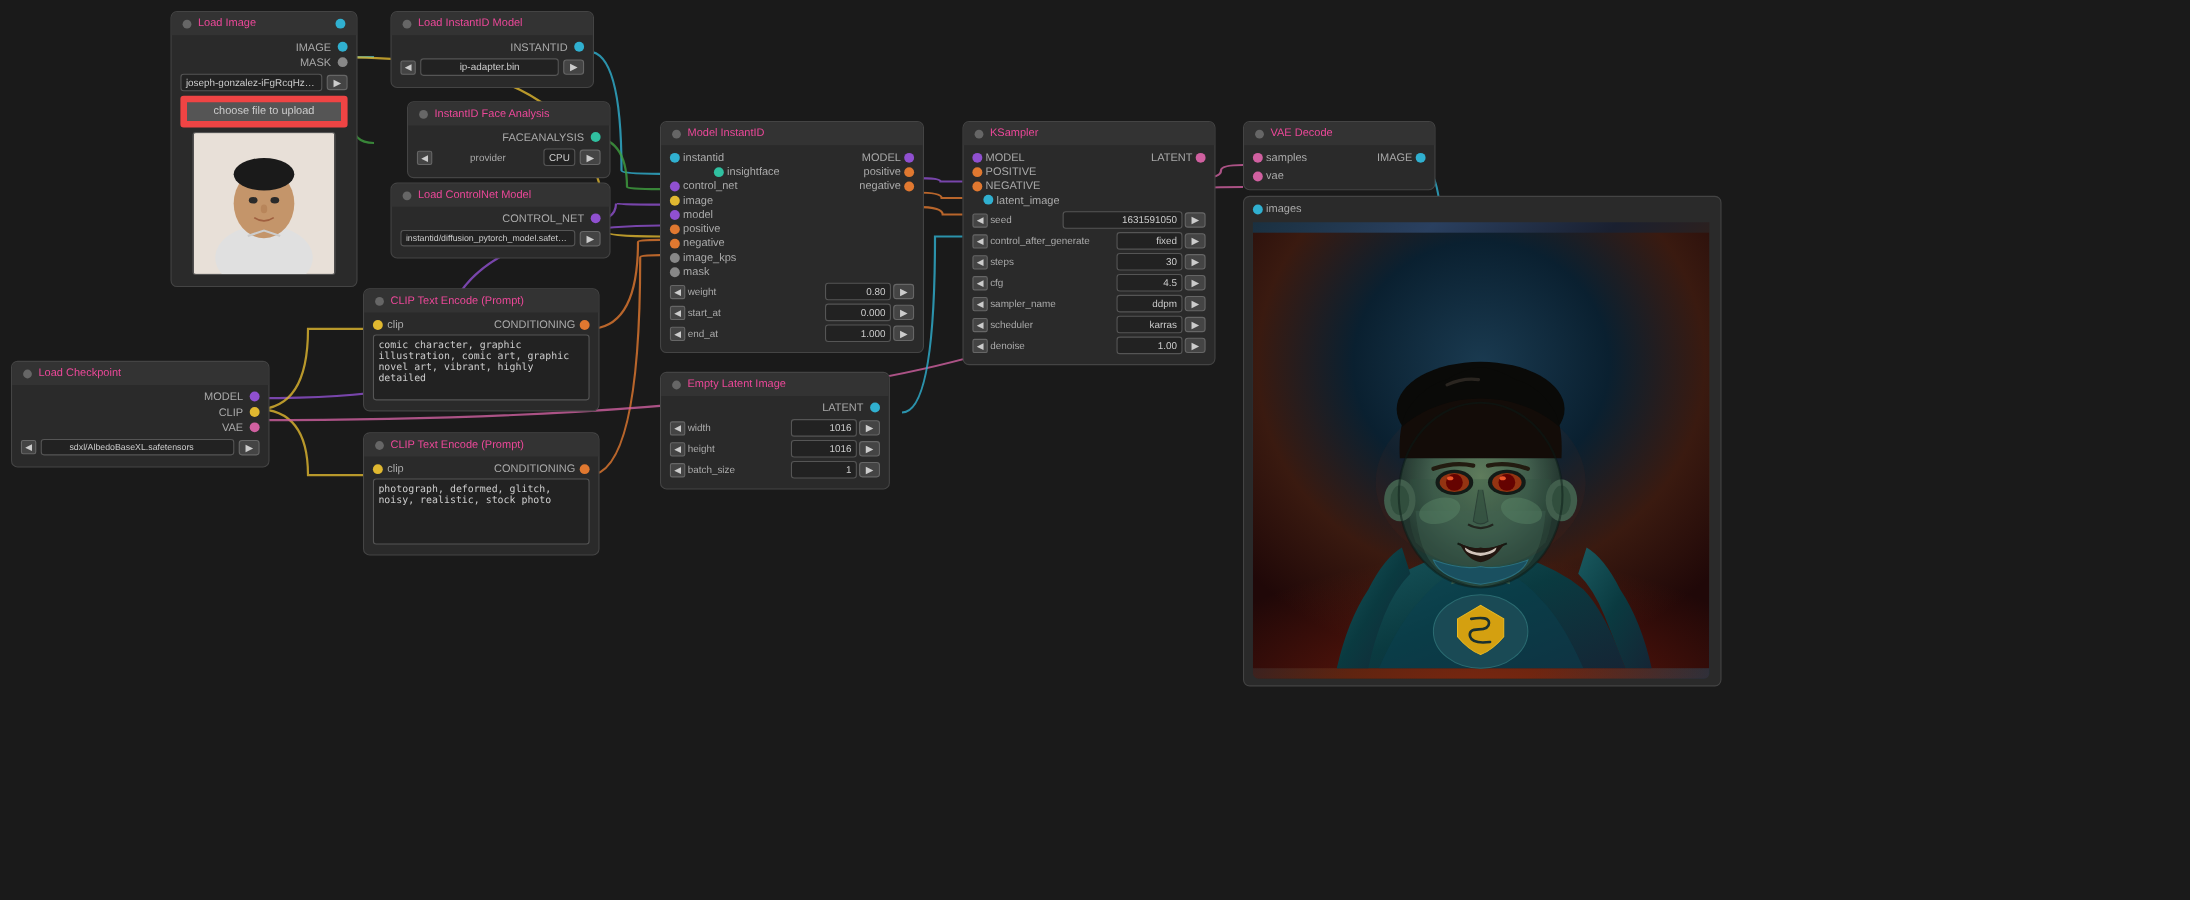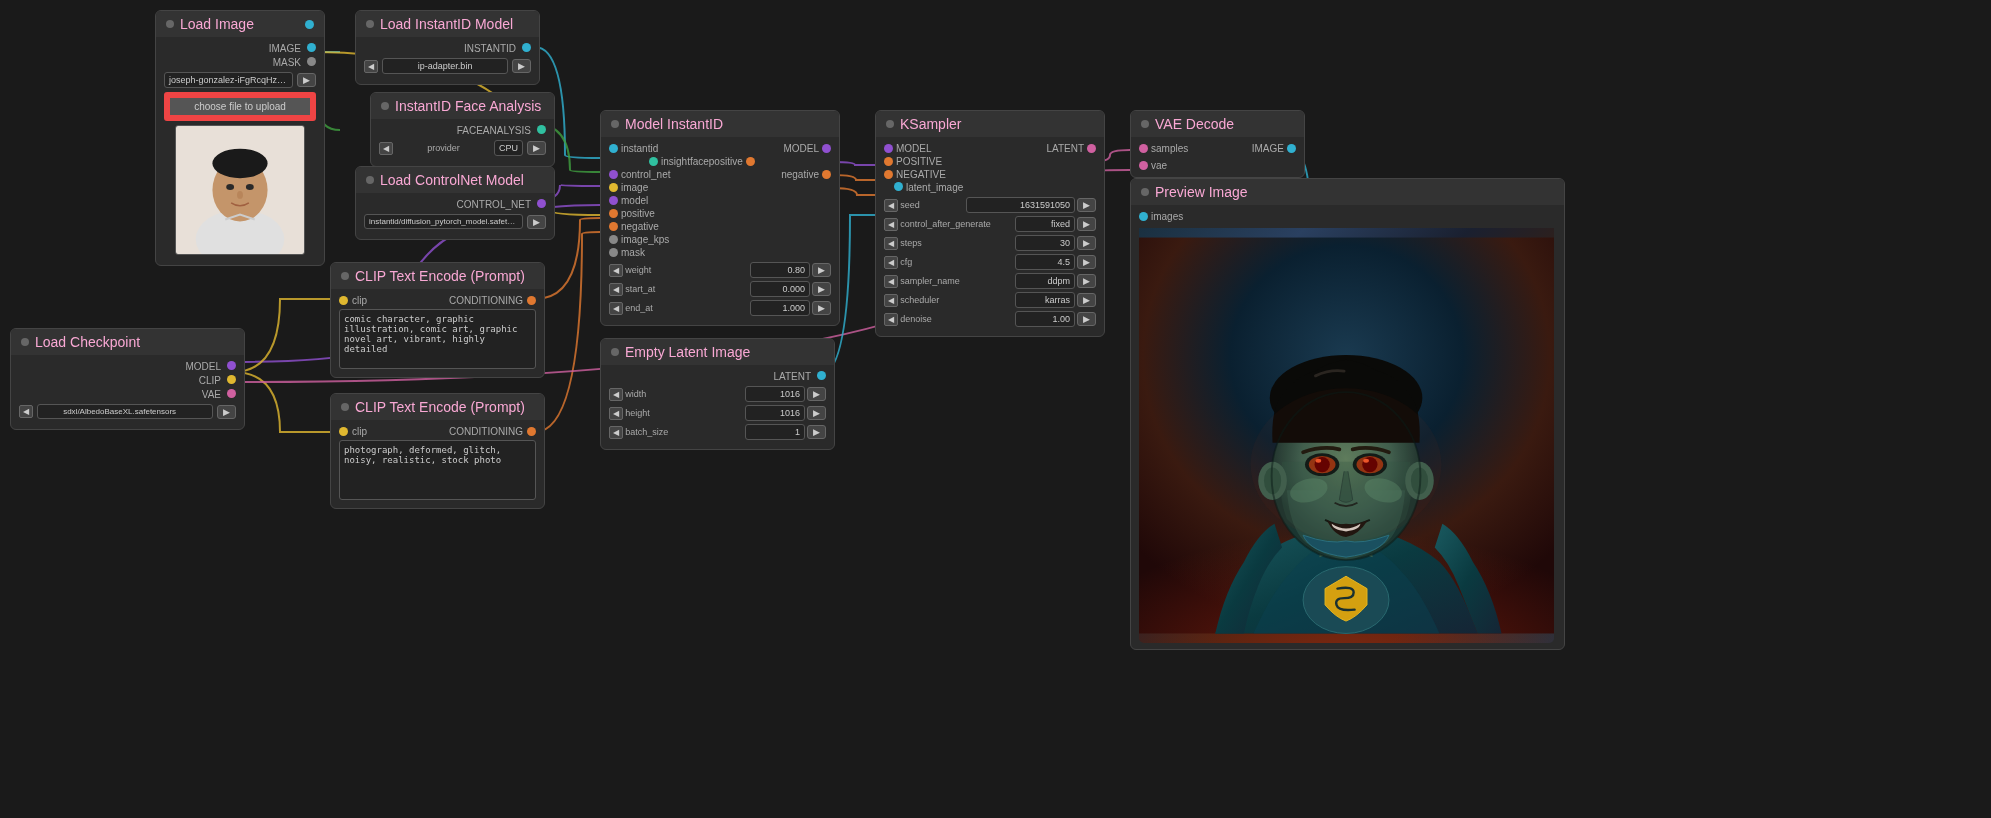--- a/index.html
+++ b/index.html
@@ -23,22 +23,22 @@
       min-width: 160px;
     }
 
     .node-header {
       background: #333;
       border-radius: 5px 5px 0 0;
       padding: 5px 10px;
       display: flex;
       align-items: center;
       gap: 6px;
-      font-size: 14px;
-      color: #f9a8d4;
+      font-size: 10px;
+      color: #ec4899;
     }
 
     .node-dot {
       width: 8px;
       height: 8px;
       border-radius: 50%;
       background: #666;
       flex-shrink: 0;
     }
 
@@ -423,21 +423,21 @@
     <div style="display:flex; justify-content:space-between; margin-bottom:2px;">
       <div style="display:flex; align-items:center; gap:3px;">
         <div class="port-dot cyan"></div>
         <span class="port-label">instantid</span>
       </div>
       <div style="display:flex; align-items:center; gap:3px;">
         <span class="port-label">MODEL</span>
         <div class="port-dot purple"></div>
       </div>
     </div>
-    <div style="display:flex; justify-content:flex-start; margin-bottom:2px;padding-left:40px;">
+    <div style="display:flex; justify-content:space-between; margin-bottom:2px;padding-left:40px;">
       <div style="display:flex; align-items:center; gap:3px;">
         <div class="port-dot teal"></div>
         <span class="port-label">insightface</span>
       </div>
       <div style="display:flex; align-items:center; gap:3px;">
         <span class="port-label">positive</span>
         <div class="port-dot orange"></div>
       </div>
     </div>
     <div style="display:flex; justify-content:space-between; margin-bottom:2px;">
@@ -489,21 +489,21 @@
     </div>
     <div class="num-row">
       <button class="arrow-btn">◀</button>
       <span class="num-label">end_at</span>
       <span class="num-val">1.000</span>
       <button class="play-btn">▶</button>
     </div>
   </div>
 </div>
 
-<div class="node" style="left:600px; top:338px; width:235px;">
+<div class="node" style="left:600px; top:338px; width:209px;">
   <div class="node-header">
     <div class="node-dot"></div>
     <span>Empty Latent Image</span>
   </div>
   <div class="node-body">
     <div style="display:flex; justify-content:flex-end; gap:6px; margin-bottom:4px;">
       <span class="port-label">LATENT</span>
       <div class="port-dot cyan"></div>
     </div>
     <div class="num-row">
@@ -619,24 +619,20 @@
       </div>
     </div>
     <div style="display:flex; align-items:center; gap:3px;">
       <div class="port-dot pink"></div>
       <span class="port-label">vae</span>
     </div>
   </div>
 </div>
 
 <div class="node" style="left:1130px; top:178px; width:435px;">
-  <div class="node-header">
-    <div class="node-dot"></div>
-    <span>Preview Image</span>
-  </div>
   <div class="node-body">
     <div style="display:flex; align-items:center; gap:3px; margin-bottom:6px;">
       <div class="port-dot cyan"></div>
       <span class="port-label">images</span>
     </div>
 
     <div class="preview-image-content">
       <svg class="superhero-canvas" viewBox="0 0 435 415" xmlns="http://www.w3.org/2000/svg">
 
         <defs>

